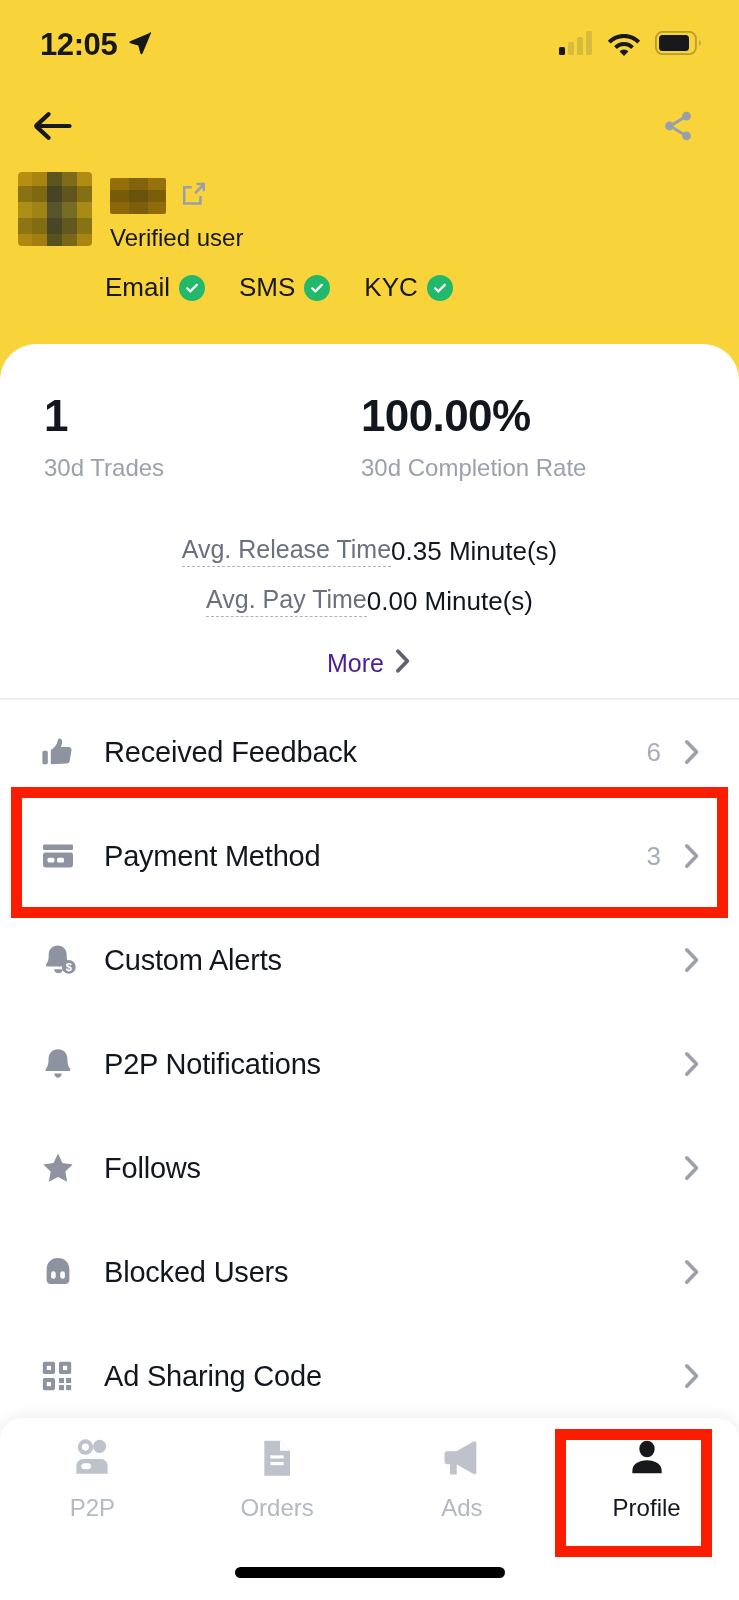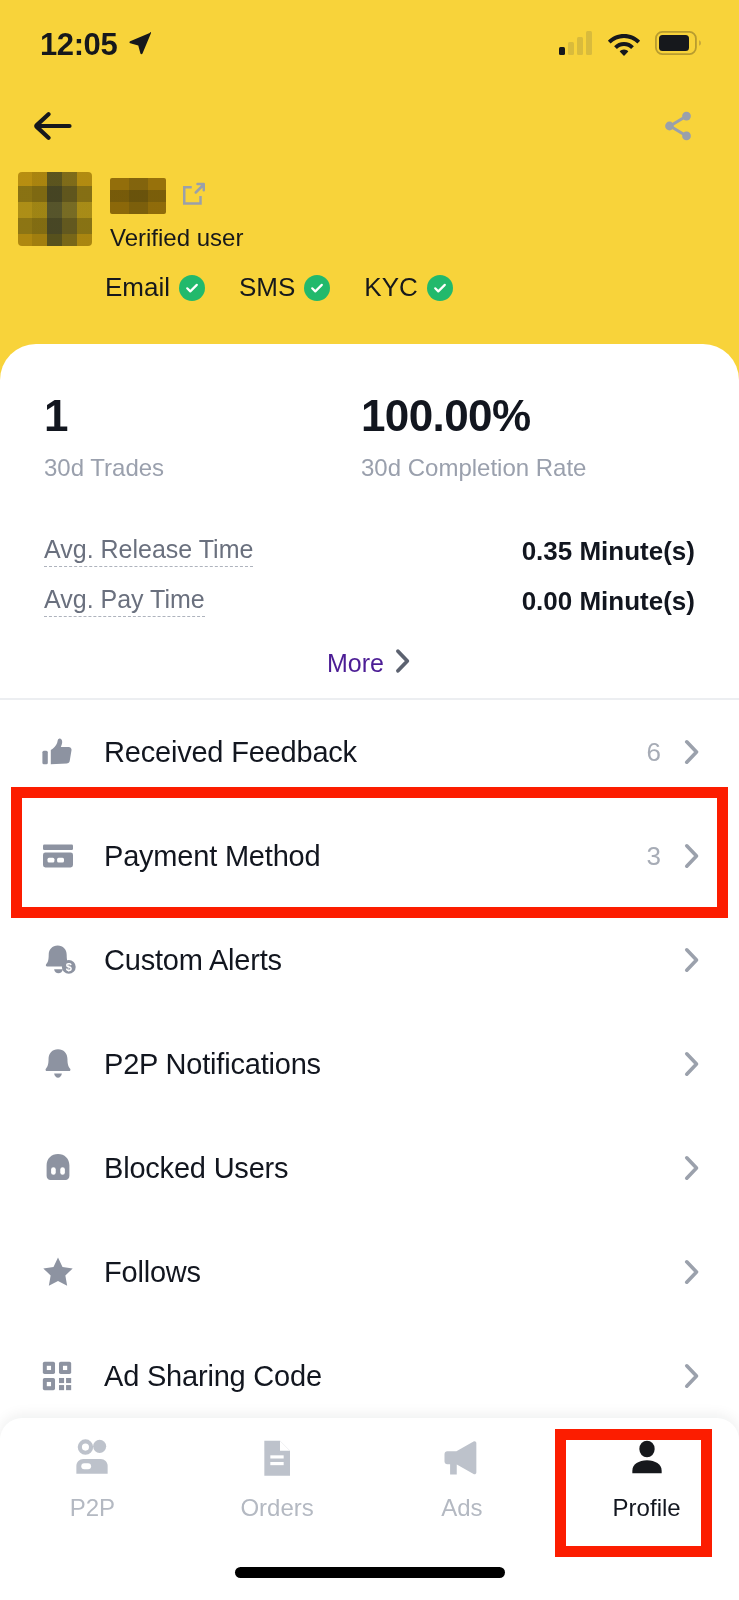--- a/index.html
+++ b/index.html
@@ -172,33 +172,33 @@
     font-size: 24px;
     color: #9aa0ad;
     margin-top: 16px;
   }
   .stat-rows {
     padding: 44px 44px 0 44px;
   }
   .stat-row {
     display: flex;
     align-items: center;
-    justify-content: space-between;
+    justify-content: center;
     height: 50px;
   }
   .stat-row-label {
     font-size: 25px;
     color: #6a707e;
     border-bottom: 1px dashed #aeb3bd;
     padding-bottom: 2px;
   }
   .stat-row-value {
     font-size: 26px;
     color: #12161f;
-    font-weight: 700;
+    font-weight: 400;
   }
   .more-row {
     display: flex;
     align-items: center;
     justify-content: center;
     gap: 10px;
     margin-top: 22px;
     cursor: pointer;
   }
   .more-text {
@@ -519,41 +519,41 @@
       <span class="chev">
         <svg width="18" height="28" viewBox="0 0 12 18">
             <path d="M2.5 2.2 9 9l-6.5 6.8" fill="none" stroke="#9ba1ac" stroke-width="2.4" stroke-linecap="round" stroke-linejoin="round"></path>
           </svg>
       </span>
     </div>
 
     <div class="menu-item">
       <span class="menu-icon">
         <svg width="36" height="36" viewBox="0 0 24 24">
+          <path d="M12 2.4 15 8.6l6.8 1-4.9 4.8 1.2 6.8L12 18l-6.1 3.2 1.2-6.8L2.2 9.6l6.8-1z" fill="#8d93a1"></path>
+        </svg>
+      </span>
+      <span class="menu-label">Follows</span>
+      <span class="menu-count"></span>
+      <span class="chev">
+        <svg width="18" height="28" viewBox="0 0 12 18">
+            <path d="M2.5 2.2 9 9l-6.5 6.8" fill="none" stroke="#9ba1ac" stroke-width="2.4" stroke-linecap="round" stroke-linejoin="round"></path>
+          </svg>
+      </span>
+    </div>
+
+    <div class="menu-item">
+      <span class="menu-icon">
+        <svg width="36" height="36" viewBox="0 0 24 24">
           <path d="M12 2.6c-4.4 0-7.6 3.1-7.6 7.6v7c0 1.6 1.1 2.8 2.6 2.8h10c1.5 0 2.6-1.2 2.6-2.8v-7c0-4.5-3.2-7.6-7.6-7.6z" fill="#8d93a1"></path>
           <rect x="7.4" y="11.5" width="3.1" height="5" rx="1.55" fill="#ffffff"></rect>
           <rect x="13.5" y="11.5" width="3.1" height="5" rx="1.55" fill="#ffffff"></rect>
         </svg>
       </span>
       <span class="menu-label">Blocked Users</span>
-      <span class="menu-count"></span>
-      <span class="chev">
-        <svg width="18" height="28" viewBox="0 0 12 18">
-            <path d="M2.5 2.2 9 9l-6.5 6.8" fill="none" stroke="#9ba1ac" stroke-width="2.4" stroke-linecap="round" stroke-linejoin="round"></path>
-          </svg>
-      </span>
-    </div>
-
-    <div class="menu-item">
-      <span class="menu-icon">
-        <svg width="36" height="36" viewBox="0 0 24 24">
-          <path d="M12 2.4 15 8.6l6.8 1-4.9 4.8 1.2 6.8L12 18l-6.1 3.2 1.2-6.8L2.2 9.6l6.8-1z" fill="#8d93a1"></path>
-        </svg>
-      </span>
-      <span class="menu-label">Follows</span>
       <span class="menu-count"></span>
       <span class="chev">
         <svg width="18" height="28" viewBox="0 0 12 18">
             <path d="M2.5 2.2 9 9l-6.5 6.8" fill="none" stroke="#9ba1ac" stroke-width="2.4" stroke-linecap="round" stroke-linejoin="round"></path>
           </svg>
       </span>
     </div>
 
     <div class="menu-item">
       <span class="menu-icon">

